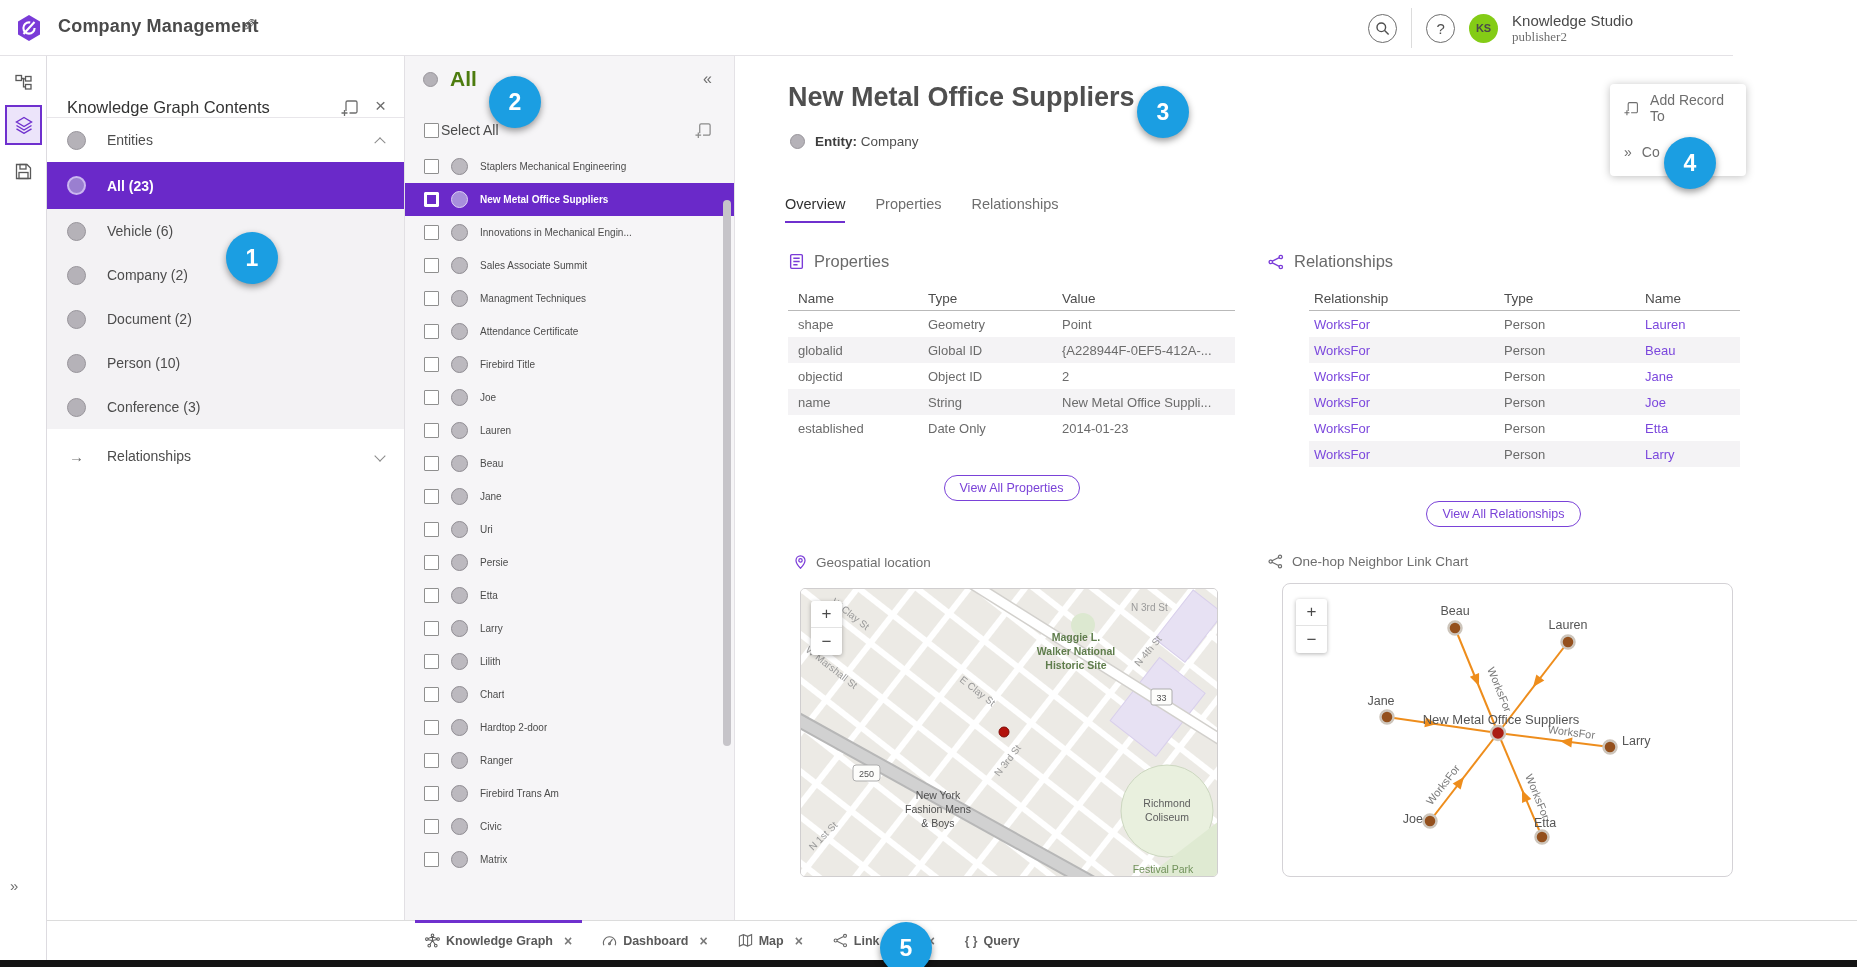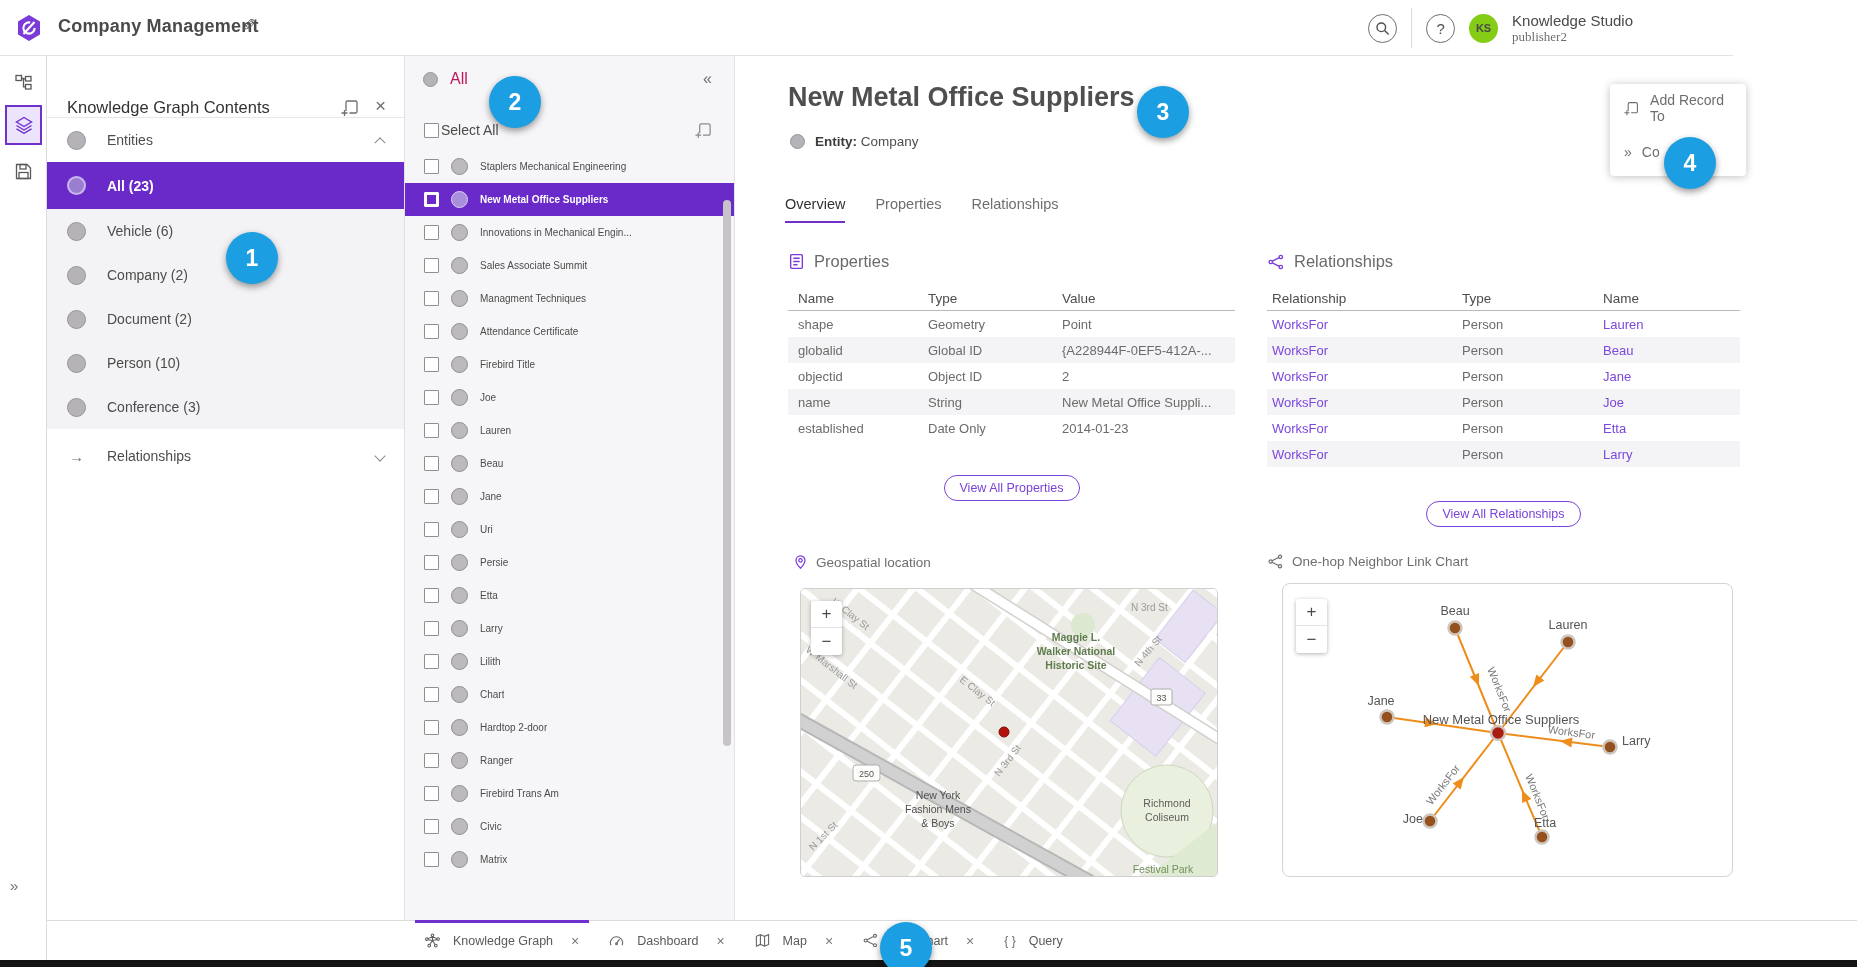--- a/index.html
+++ b/index.html
@@ -43,21 +43,21 @@
   .kgc-sect { background:#f3f2f4; }
   .kgc-row.sel { height:47px; background:#6a29c9; color:#fff; font-weight:600; }
   .kgc-row.sel .dot { background:#9a7fd0; border:2px solid #cbb7f0; }
   .kgc-gap { height:5px; background:#fff; }
   .arrow-gl { width:19px; text-align:center; color:#6e6e6e; font-size:15px; flex:none; }
 
   
   .listpanel { position:absolute; left:405px; top:56px; width:330px; height:864px; background:#f6f5f7; border-right:1px solid #e4e2e6; }
   .lp-head { height:46px; display:flex; align-items:center; padding:0 22px 0 18px; }
   .lp-head .dot { width:15px; height:15px; }
-  .lp-all { margin-left:12px; font-size:16px; color:#be185d; font-weight:400; flex:1; }
+  .lp-all { margin-left:12px; font-size:21px; color:#4d7c0f; font-weight:700; flex:1; }
   .lp-collapse { color:#6e6e6e; font-size:16px; cursor:pointer; }
   .lp-filter { position:relative; margin:2px 22px 0 12px; height:30px; background:#fff; border:1px solid #8c8c8c; border-radius:2px;
     display:flex; align-items:center; padding:0 8px; gap:8px; }
   .lp-filter input { border:none; outline:none; font-size:14.5px; color:#4a4a4a; width:100%; background:transparent;
     font-family:"Liberation Sans", sans-serif; }
   .lp-filter input::placeholder { color:#9a9a9a; }
   .cbx { width:15px; height:15px; background:#fff; border:1px solid #8f8f8f; border-radius:1px; flex:none; }
   .lp-selectall { height:40px; margin-top:8px; display:flex; align-items:center; padding:0 22px 0 19px; font-size:14px; color:#4a4a4a; }
   .lp-selectall .lbl { margin-left:2px; flex:1; }
   .lp-list { position:relative; }
@@ -79,21 +79,21 @@
   .rtab { font-size:14.5px; color:#6e6e6e; padding-bottom:9px; cursor:pointer; border-bottom:2px solid transparent; }
   .rtab.active { color:#323232; border-bottom:2px solid #6f30ce; }
 
   .sect { position:absolute; top:196px; }
   .sect.props { left:53px; width:447px; }
   .sect.rels  { left:532px; width:473px; }
   .sect-h { display:flex; align-items:center; gap:9px; font-size:16.5px; color:#6a6a6a; }
   .ptable { margin-top:16px; }
   .prow { display:grid; align-items:center; height:26px; font-size:13px; color:#6b6b6b; padding-left:10px; }
   .props .prow { grid-template-columns:130px 134px 1fr; }
-  .rels  .prow { grid-template-columns:190px 141px 1fr; padding-left:5px; }
+  .rels  .prow { grid-template-columns:190px 141px 1fr; padding-left:5px;margin-left:42px; }
   .prow.head { font-size:13.5px; color:#4c4c4c; height:24px; border-bottom:1px solid #b9b9b9; }
   .pbody .prow:nth-child(even) { background:#f4f3f5; }
   .plink { color:#7b47dd; cursor:pointer; }
   .btnrow { margin-top:34px; text-align:center; }
   .pill { display:inline-block; background:#fff; border:1px solid #7a42d8; color:#7a42d8; border-radius:13px;
     padding:5px 15px; font-size:12.5px; font-family:"Liberation Sans", sans-serif; cursor:pointer; }
 
   .subhead { position:absolute; top:498px; display:flex; align-items:center; gap:8px; font-size:13.5px; color:#6e6e6e; }
   .subhead.geo { left:58px; }
   .subhead.hop { left:532px; }
@@ -108,22 +108,22 @@
 
   
   .ctxmenu { position:absolute; left:1610px; top:84px; width:136px; background:#fff; border-radius:4px;
     box-shadow:0 1px 8px rgba(0,0,0,.25); z-index:30; padding:2px 0; }
   .ctxitem { height:44px; display:flex; align-items:center; gap:11px; padding:0 14px; font-size:14px; color:#6e6e6e; cursor:pointer; }
   .ctxitem .gl { font-size:14px; color:#6e6e6e; letter-spacing:-1px; }
 
   
   .tabbar { position:absolute; left:47px; top:920px; width:1810px; height:40px; background:#fff;
     border-top:1px solid #dcdcdc; display:flex; align-items:stretch; padding-left:368px; z-index:6; }
-  .btab { position:relative; display:flex; align-items:center; gap:13px; padding:0 10px; margin-right:10px;
-    font-size:12.5px; color:#5a5a5a; cursor:pointer; }
+  .btab { position:relative; display:flex; align-items:center; gap:6px; padding:0 10px; margin-right:10px;
+    font-size:12.5px; color:#5a5a5a; cursor:pointer;font-weight:bold; }
   .btab .x { color:#7a7a7a; font-size:14px; margin-left:5px; }
   .btab.active::before { content:''; position:absolute; left:0; right:0; top:-1px; height:3px; background:#6f30ce; }
   .blackstrip { position:absolute; left:0; top:960px; width:1857px; height:7px; background:#141414; z-index:7; }
 
   
   .num-badge { position:absolute; width:52px; height:52px; border-radius:50%; background:#1b9ee2;
     color:#fff; font-size:23px; font-weight:700; display:flex; align-items:center; justify-content:center;
     box-shadow:0 3px 7px rgba(0,0,0,.4); z-index:50; }
 
   svg { display:block; }

